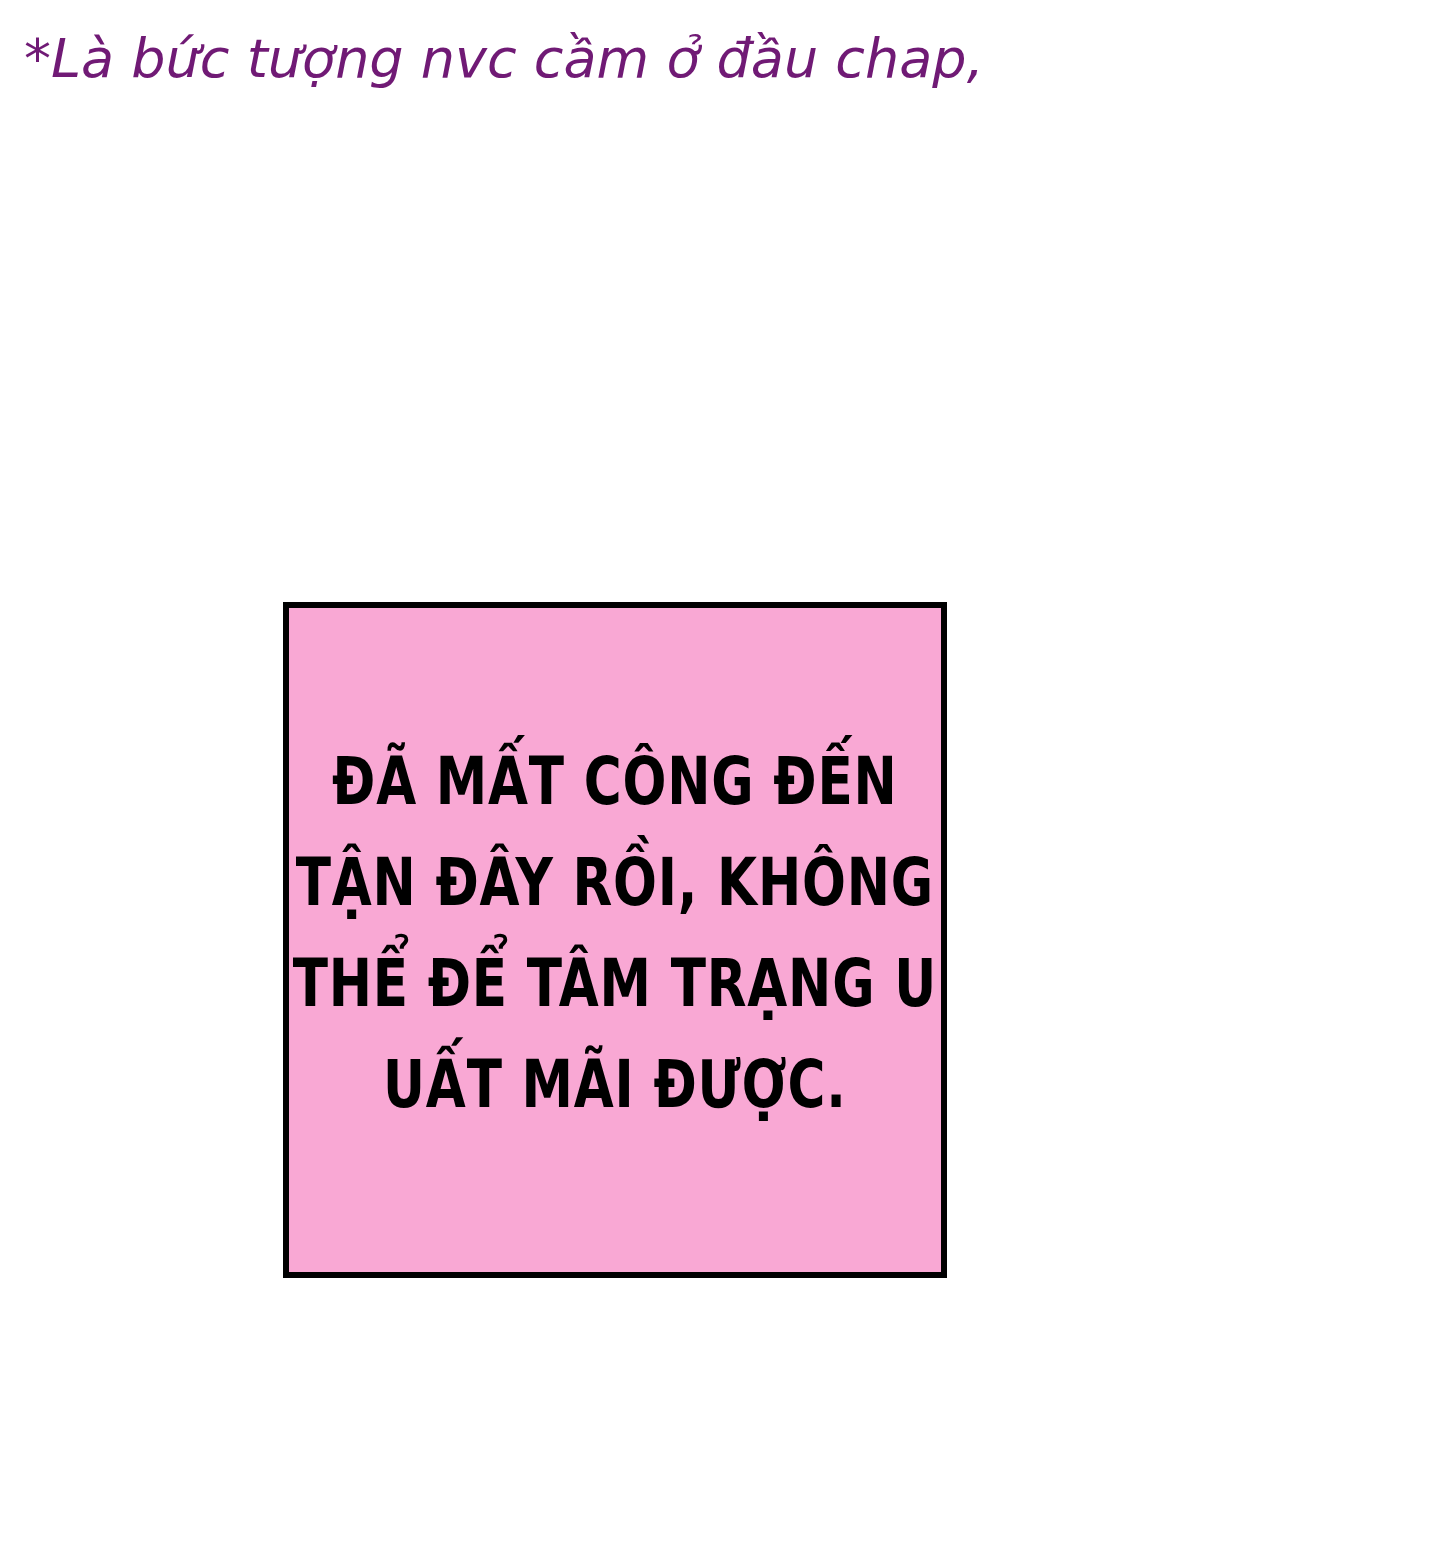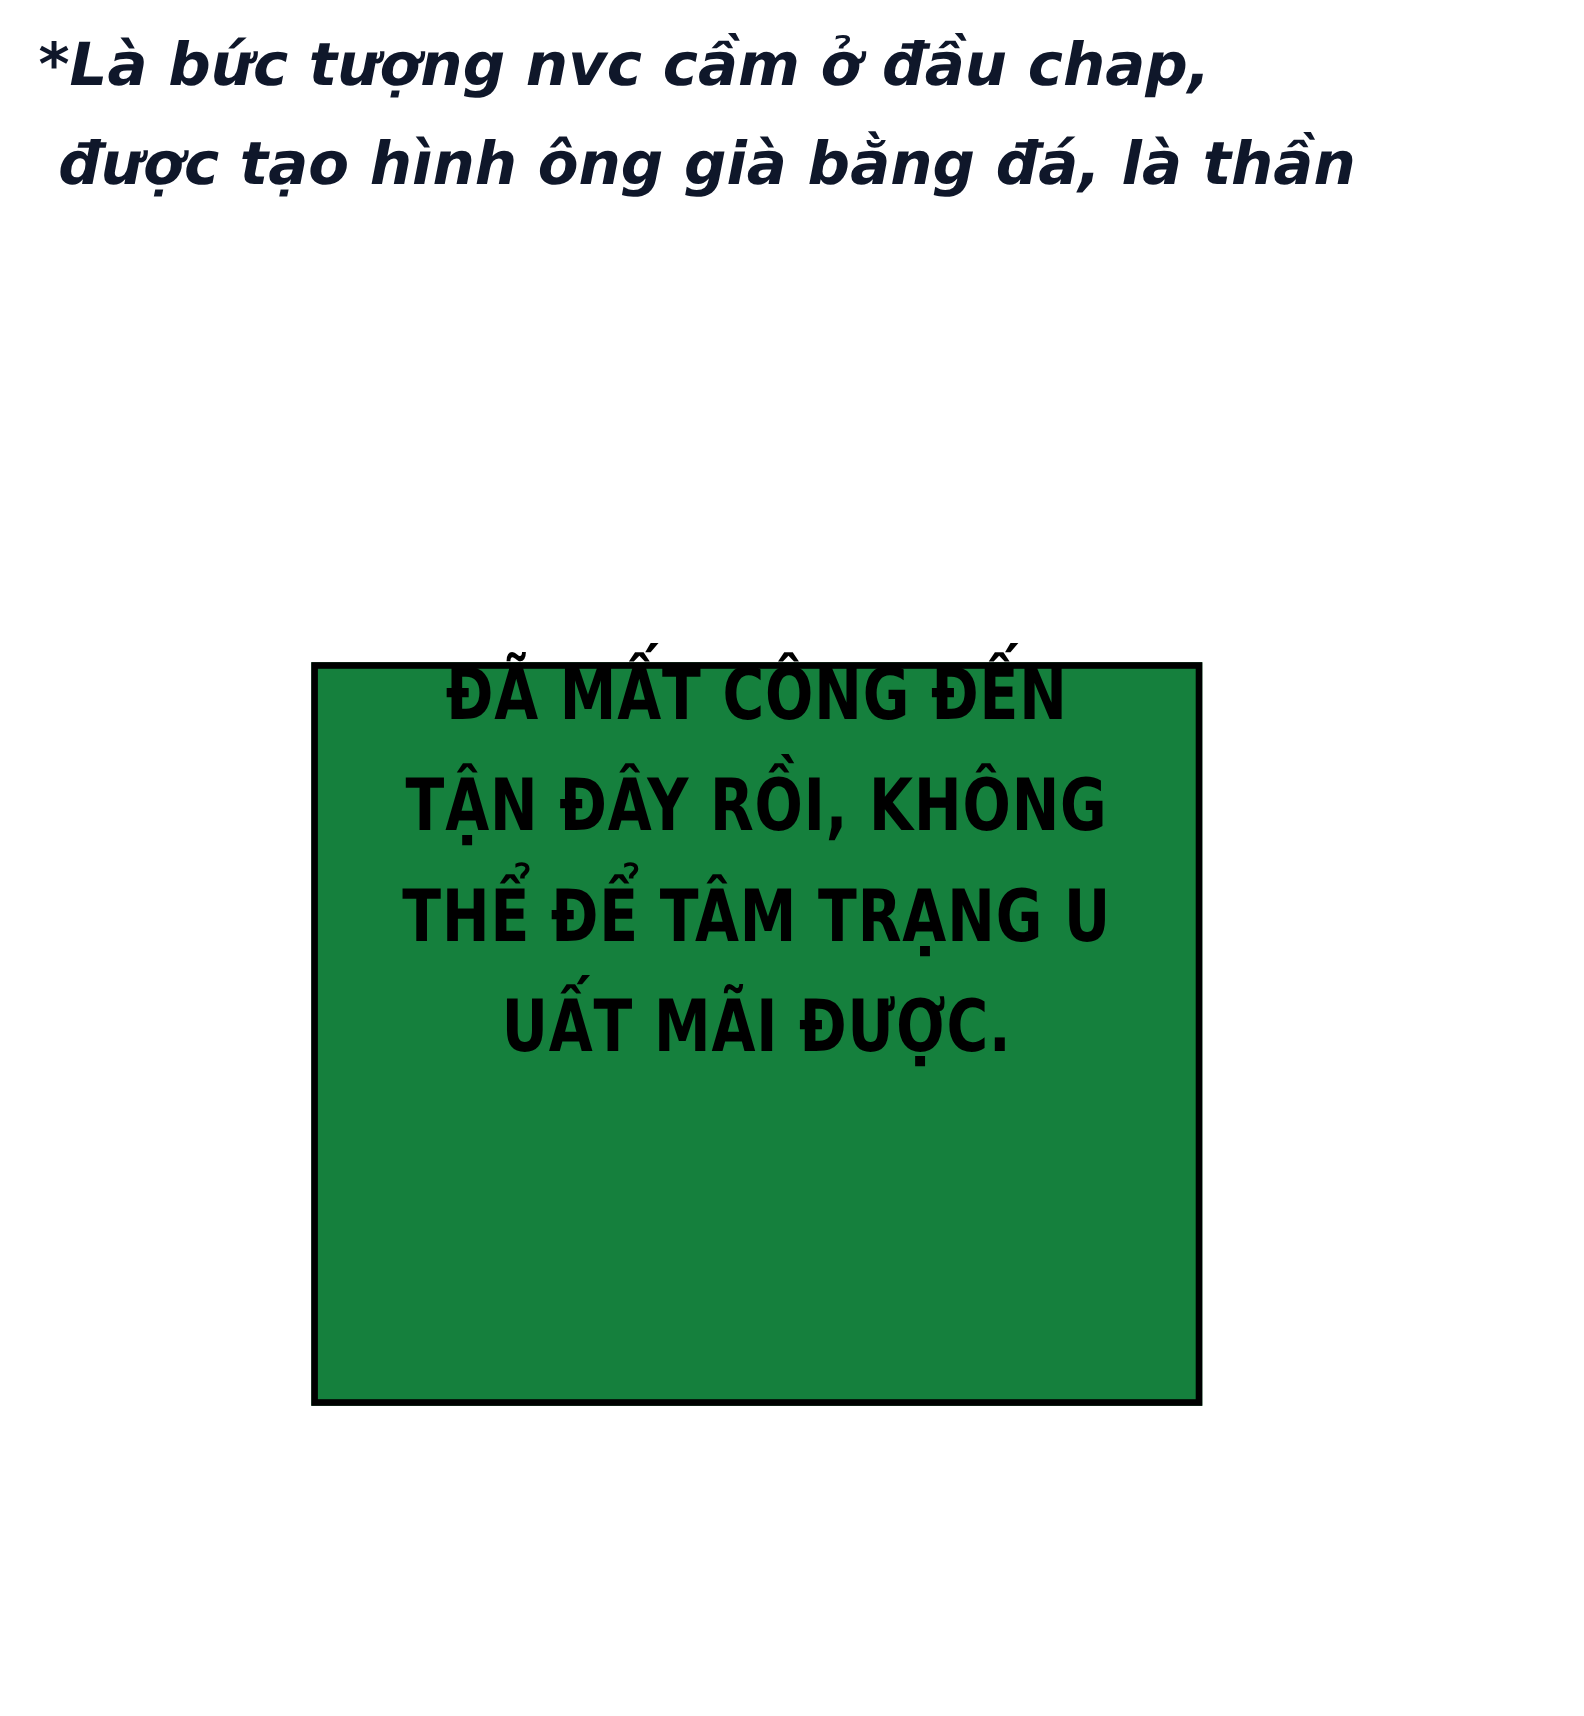--- a/index.html
+++ b/index.html
@@ -15,45 +15,46 @@
     font-family: "DejaVu Sans", sans-serif;
   }
   .page {
     position: absolute;
     inset: 0;
     background: #ffffff;
   }
   
   .caption {
     position: absolute;
-    left: 35px;
+    left: 24px;
     top: 14px;
-    color: #0f172a;
+    color: #701a75;
     font-family: "DejaVu Sans", sans-serif;
     font-style: italic;
-    font-weight: 700;
+    font-weight: 400;
     font-size: 54px;
     line-height: 90px;
     white-space: nowrap;
     letter-spacing: 0px;
   }
   .caption .line-2 { padding-left: 18px; }
   .caption .line-3 { padding-left: 24px; }
 
   
   .dialogue-box {
     position: absolute;
     left: 283px;
     top: 602px;
-    width: 810px;
+    width: 664px;
     height: 676px;
     box-sizing: border-box;
     border: 6px solid #000000;
-    background: #15803d;
+    background: #f9a8d4;
     display: flex;
+    align-items: center;
     justify-content: center;
   }
   .dialogue-text {
     color: #000000;
     text-align: center;
     font-family: "DejaVu Sans", "Liberation Sans", sans-serif;
     font-weight: 900;
     font-size: 63px;
     line-height: 97px;
     white-space: nowrap;
@@ -63,21 +64,20 @@
     margin-top: -14px;
   }
 </style>
 </head>
 <body>
 
 <div class="page">
 
   <div class="caption">
     <div class="line-1">*Là bức tượng nvc cầm ở đầu chap,</div>
-    <div class="line-2">được tạo hình ông già bằng đá, là thần</div>
   </div>
 
   <div class="dialogue-box">
     <div class="dialogue-text">
       <div>ĐÃ MẤT CÔNG ĐẾN</div>
       <div>TẬN ĐÂY RỒI, KHÔNG</div>
       <div>THỂ ĐỂ TÂM TRẠNG U</div>
       <div>UẤT MÃI ĐƯỢC.</div>
     </div>
   </div>

